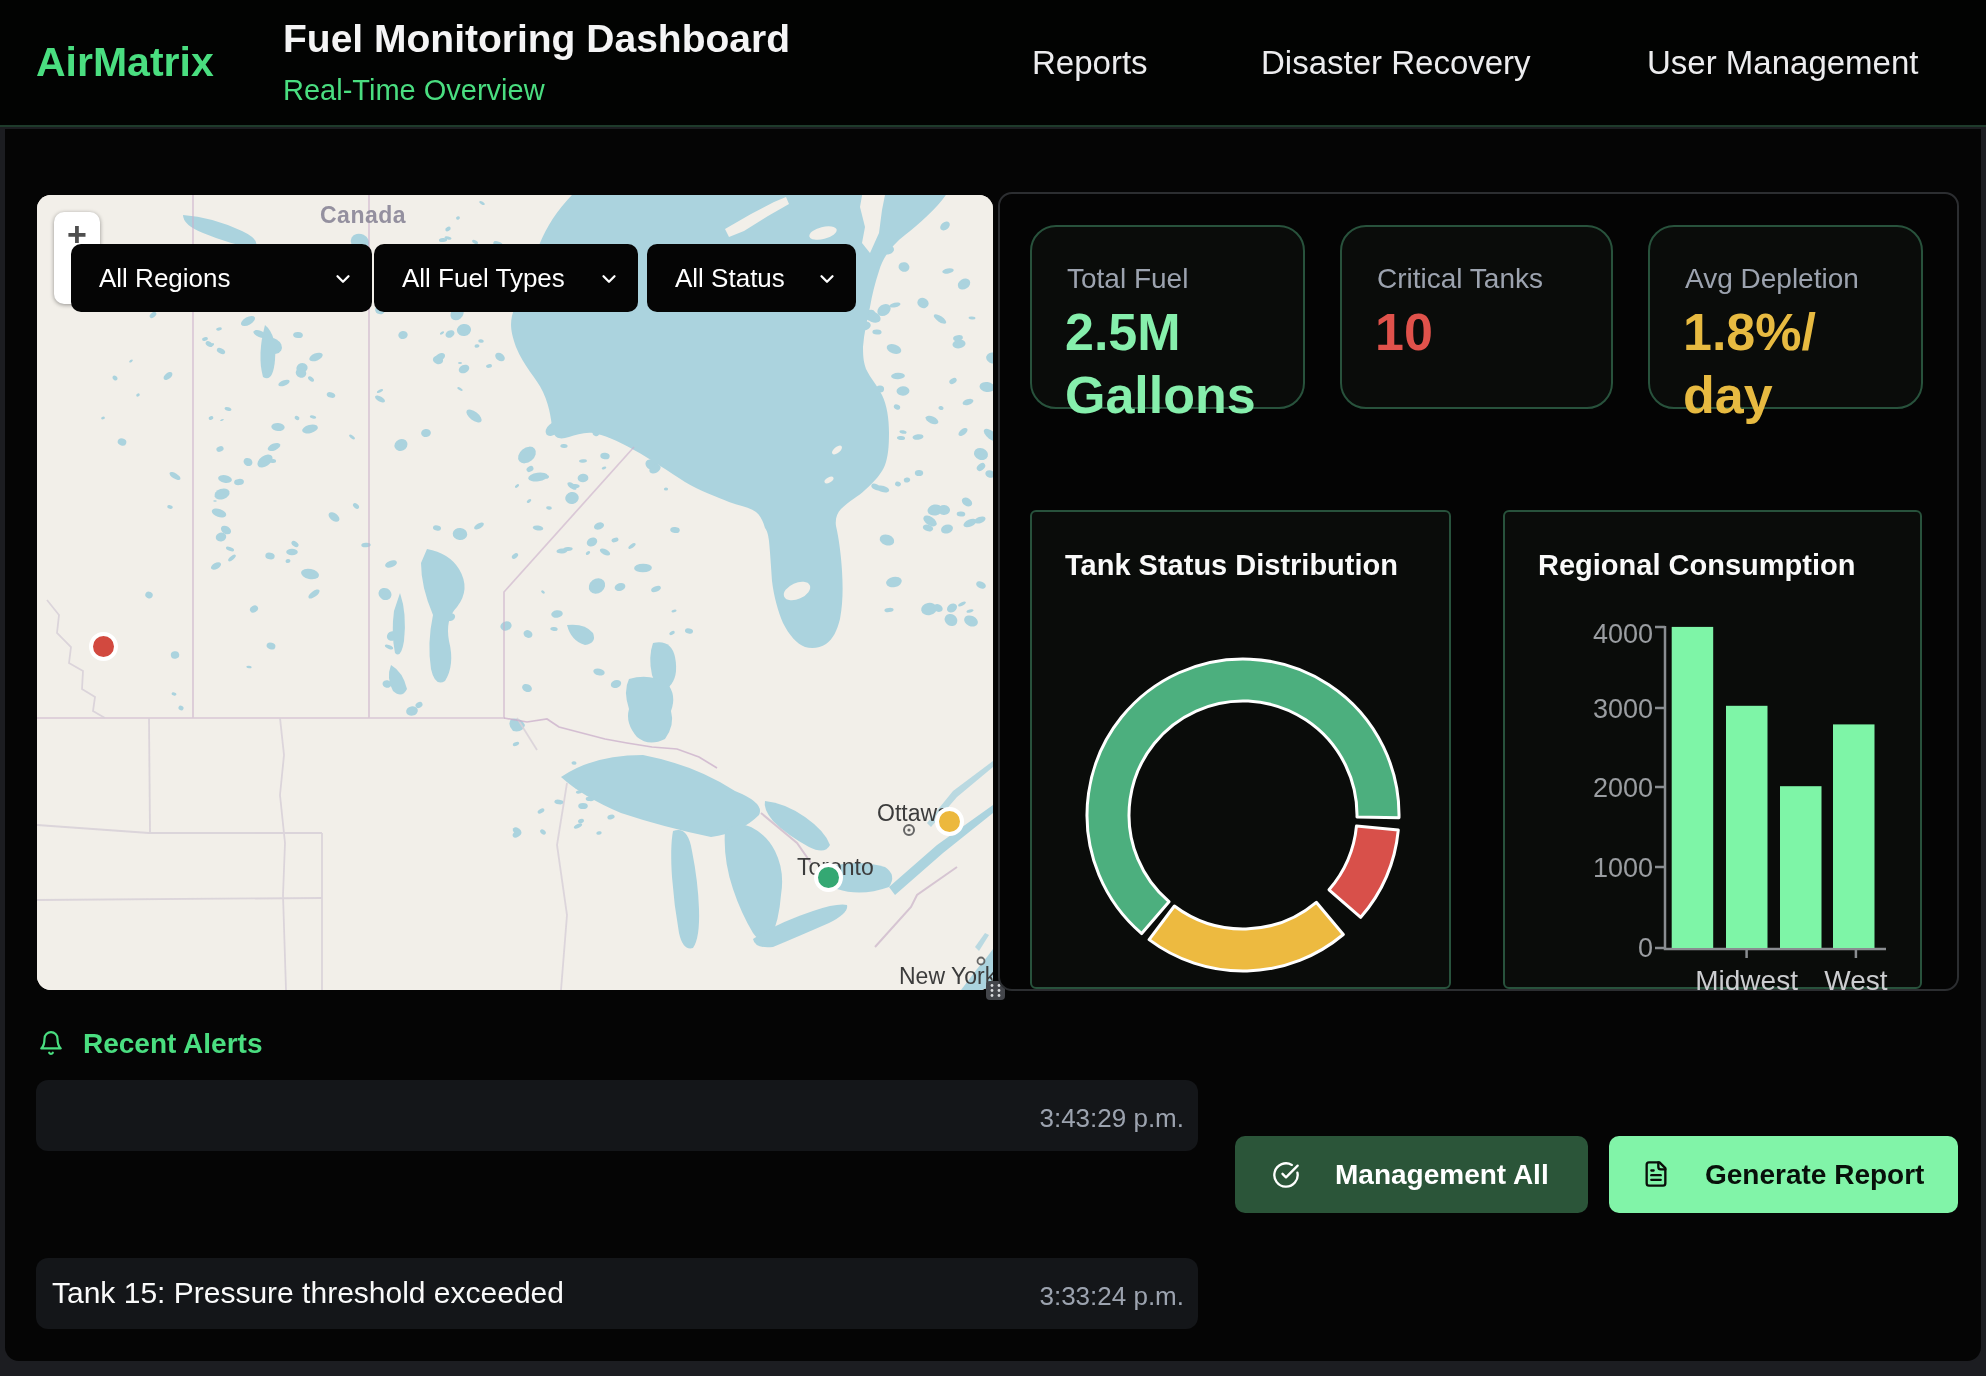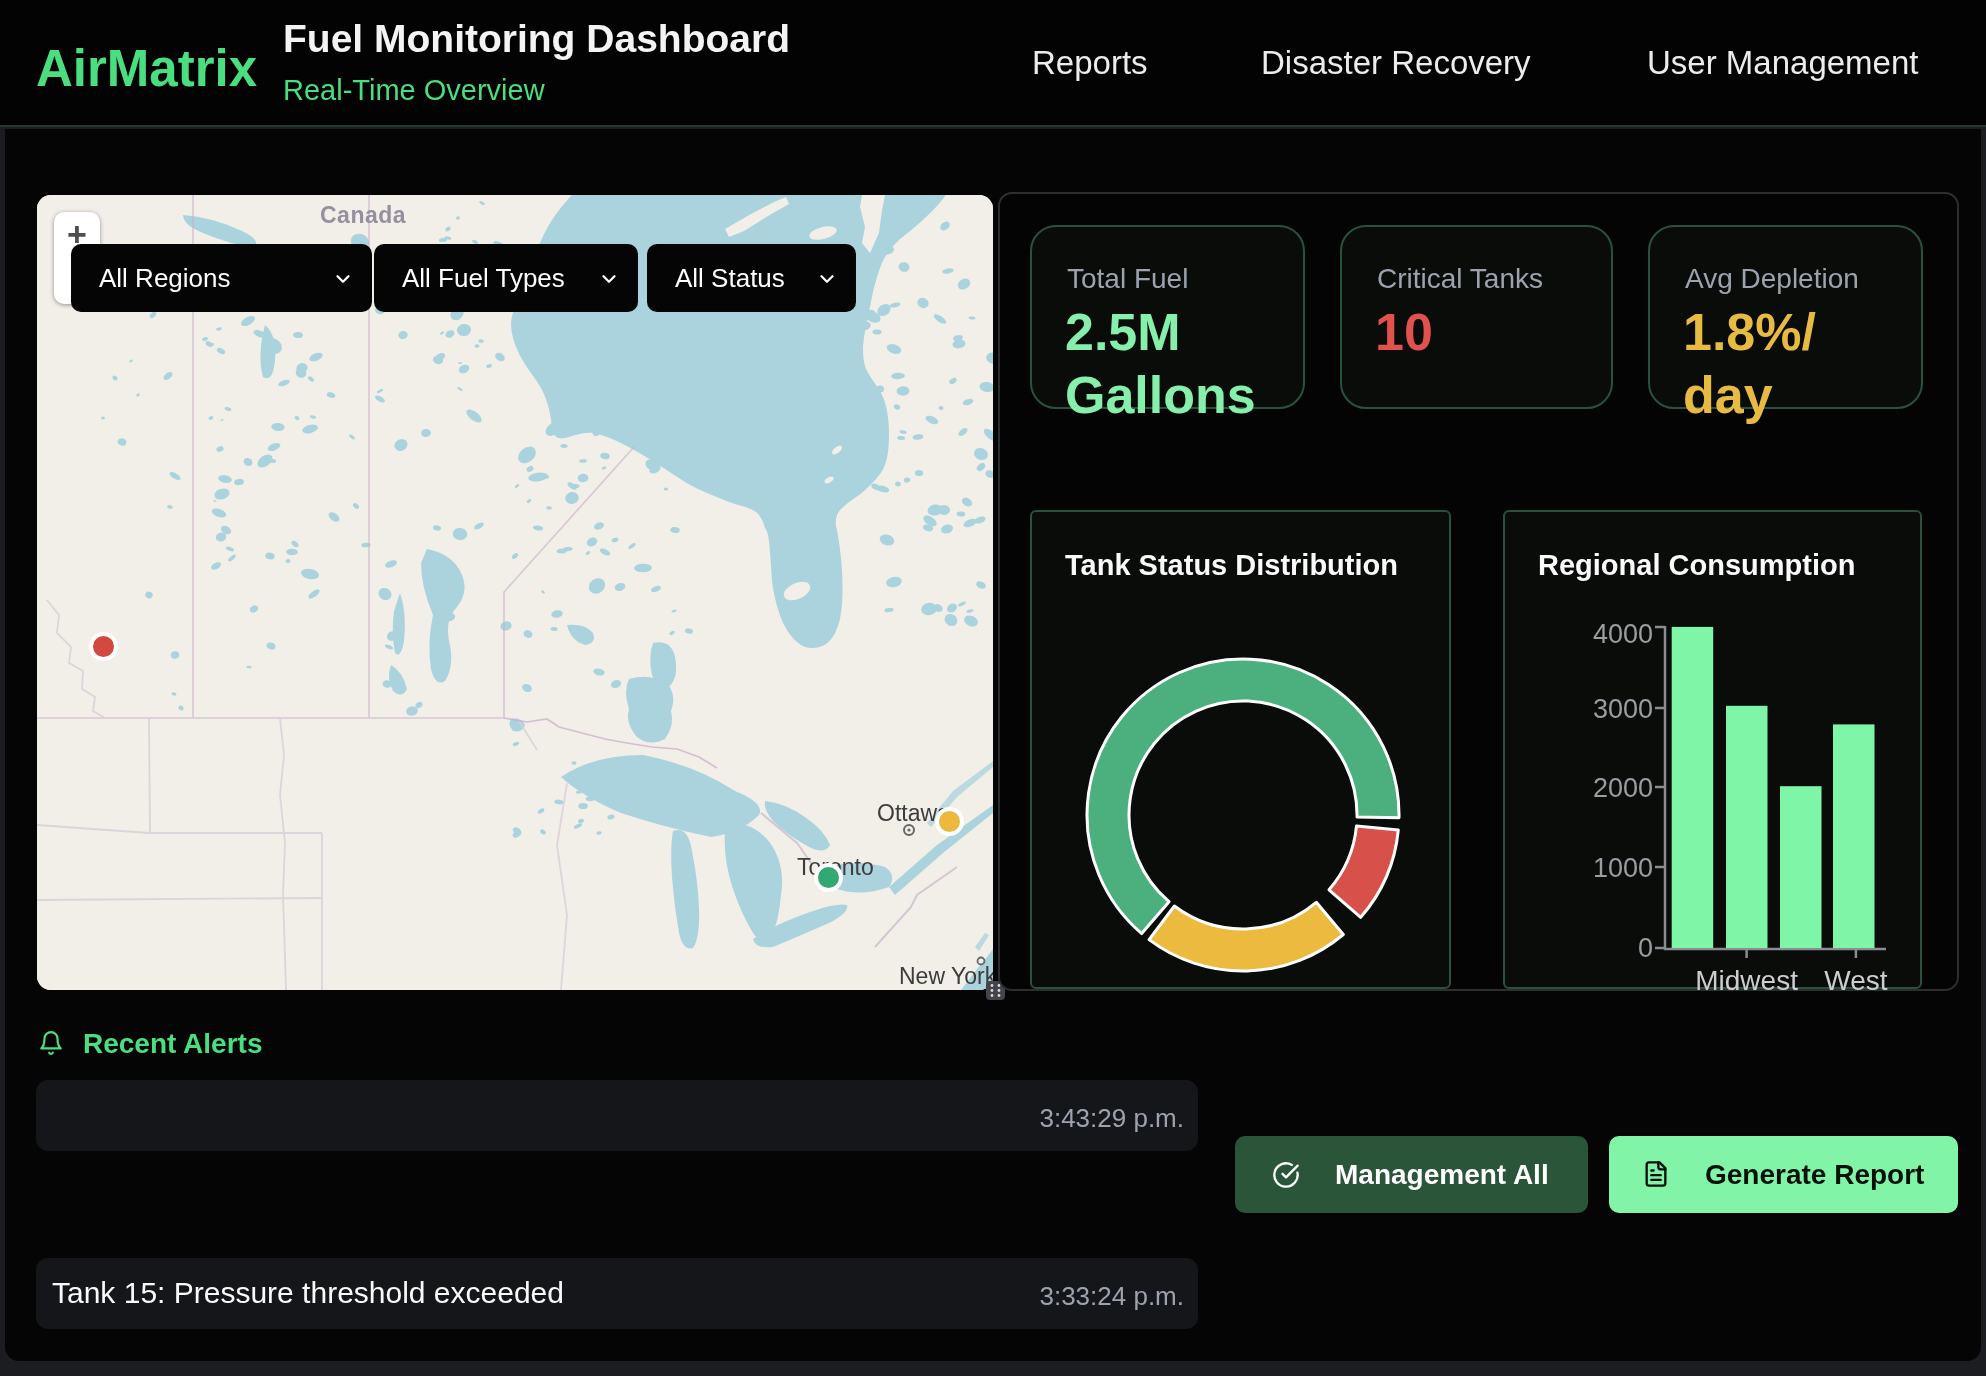--- a/index.html
+++ b/index.html
@@ -1,19 +1,19 @@
 <!DOCTYPE html>
 <html><head>
 <meta charset="utf-8">
 <style>
 * { margin:0; padding:0; box-sizing:border-box; }
 html,body { width:1986px; height:1376px; background:#1c1d21; font-family:"Liberation Sans", sans-serif; overflow:hidden; }
 #page { position:relative; width:1986px; height:1376px; }
 #header { position:absolute; left:0; top:0; width:1986px; height:127px; background:#020302; border-bottom:2px solid #1e3b2b; }
-#logo { position:absolute; left:36px; top:39px; font-size:51px; font-weight:bold; color:#4ade80; letter-spacing:0px; }
+#logo { position:absolute; left:36px; top:39px; font-size:41px; font-weight:bold; color:#4ade80; letter-spacing:0px; }
 #htitle { position:absolute; left:283px; top:17px; font-size:39px; font-weight:bold; color:#f4f4f5; }
 #hsub { position:absolute; left:283px; top:74px; font-size:29px; color:#4ade80; }
 .nav { position:absolute; top:44px; font-size:33px; color:#ececee; font-weight:500; }
 #main { position:absolute; left:5px; top:129px; width:1976px; height:1232px; background:#050505; border-radius:0 0 14px 14px; }
 
 #map { position:absolute; left:37px; top:195px; width:956px; height:795px; border-radius:14px; background:#f2efe9; overflow:hidden; }
 .zoomctl { position:absolute; left:17px; top:17px; width:46px; height:92px; background:#fff; border-radius:10px; box-shadow:0 1px 4px rgba(0,0,0,0.4); }
 .zoomctl .plus { position:absolute; left:0; top:0; width:46px; height:46px; color:#4e4e4e; font-size:34px; font-weight:bold; text-align:center; line-height:44px; }
 .dd { position:absolute; top:49px; height:68px; background:#050505; border-radius:10px; color:#fff; font-size:26px; line-height:68px; padding-left:28px; }
 .dd svg { position:absolute; right:18px; top:24px; }

